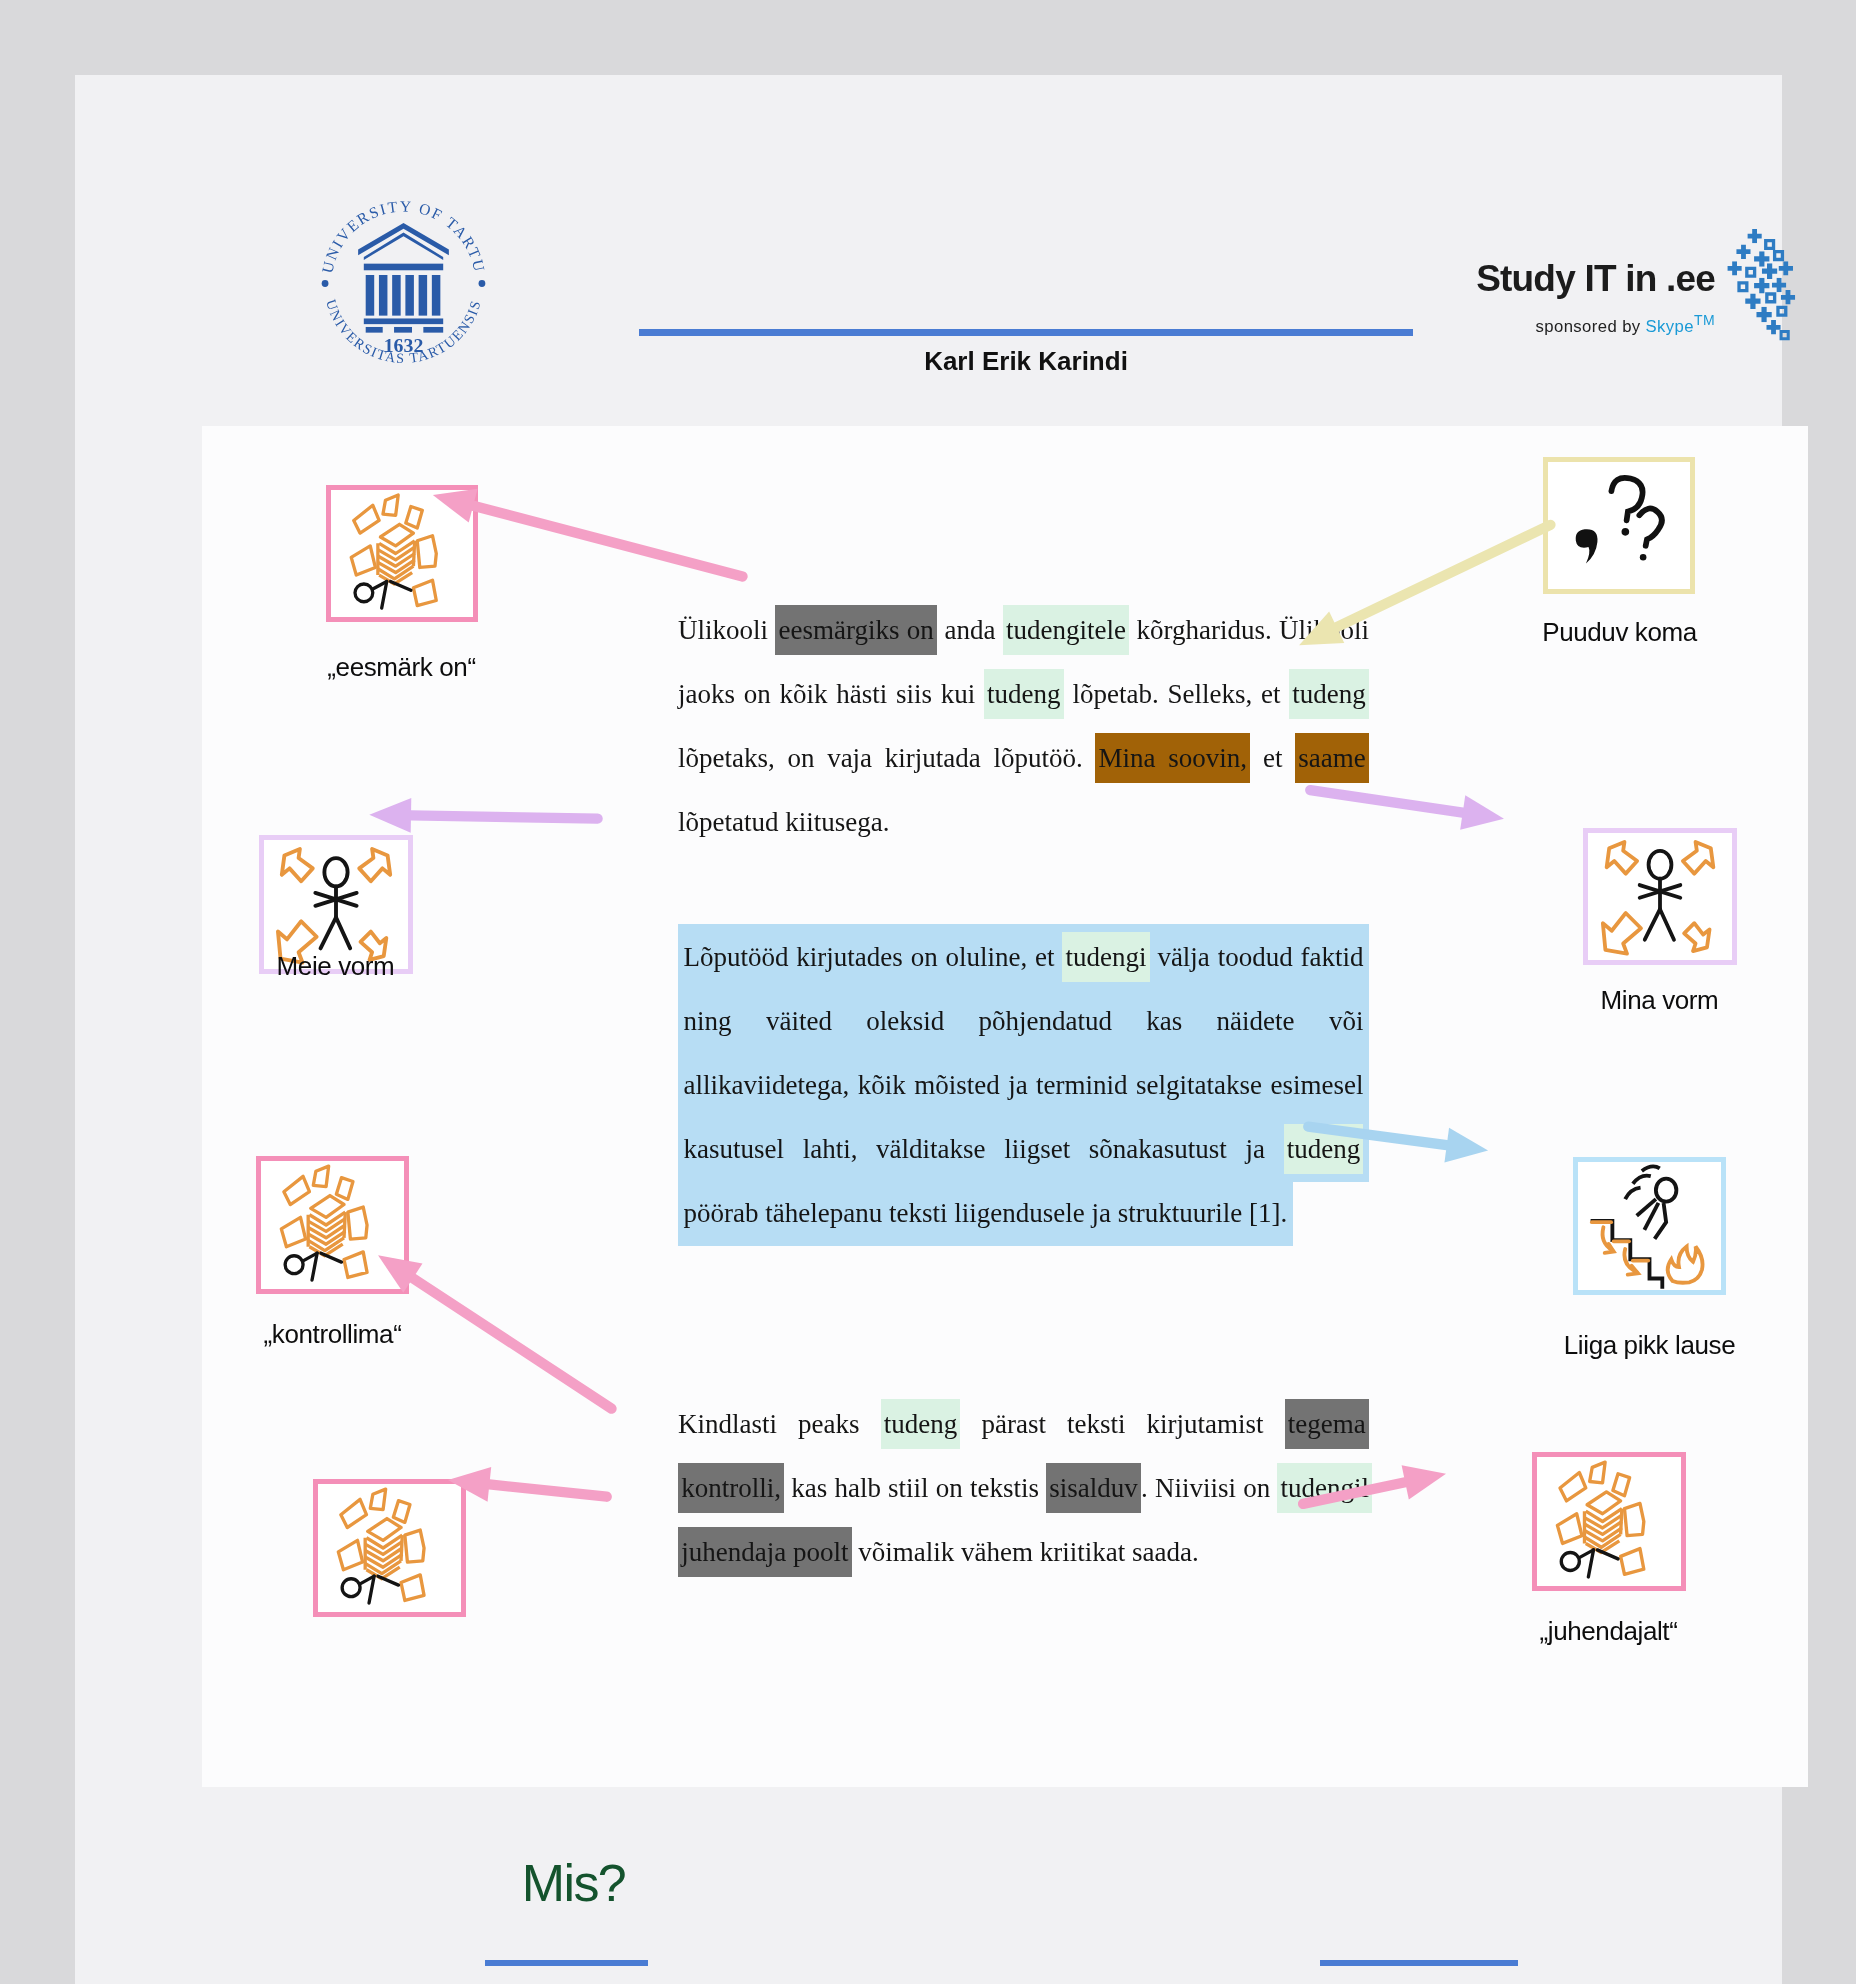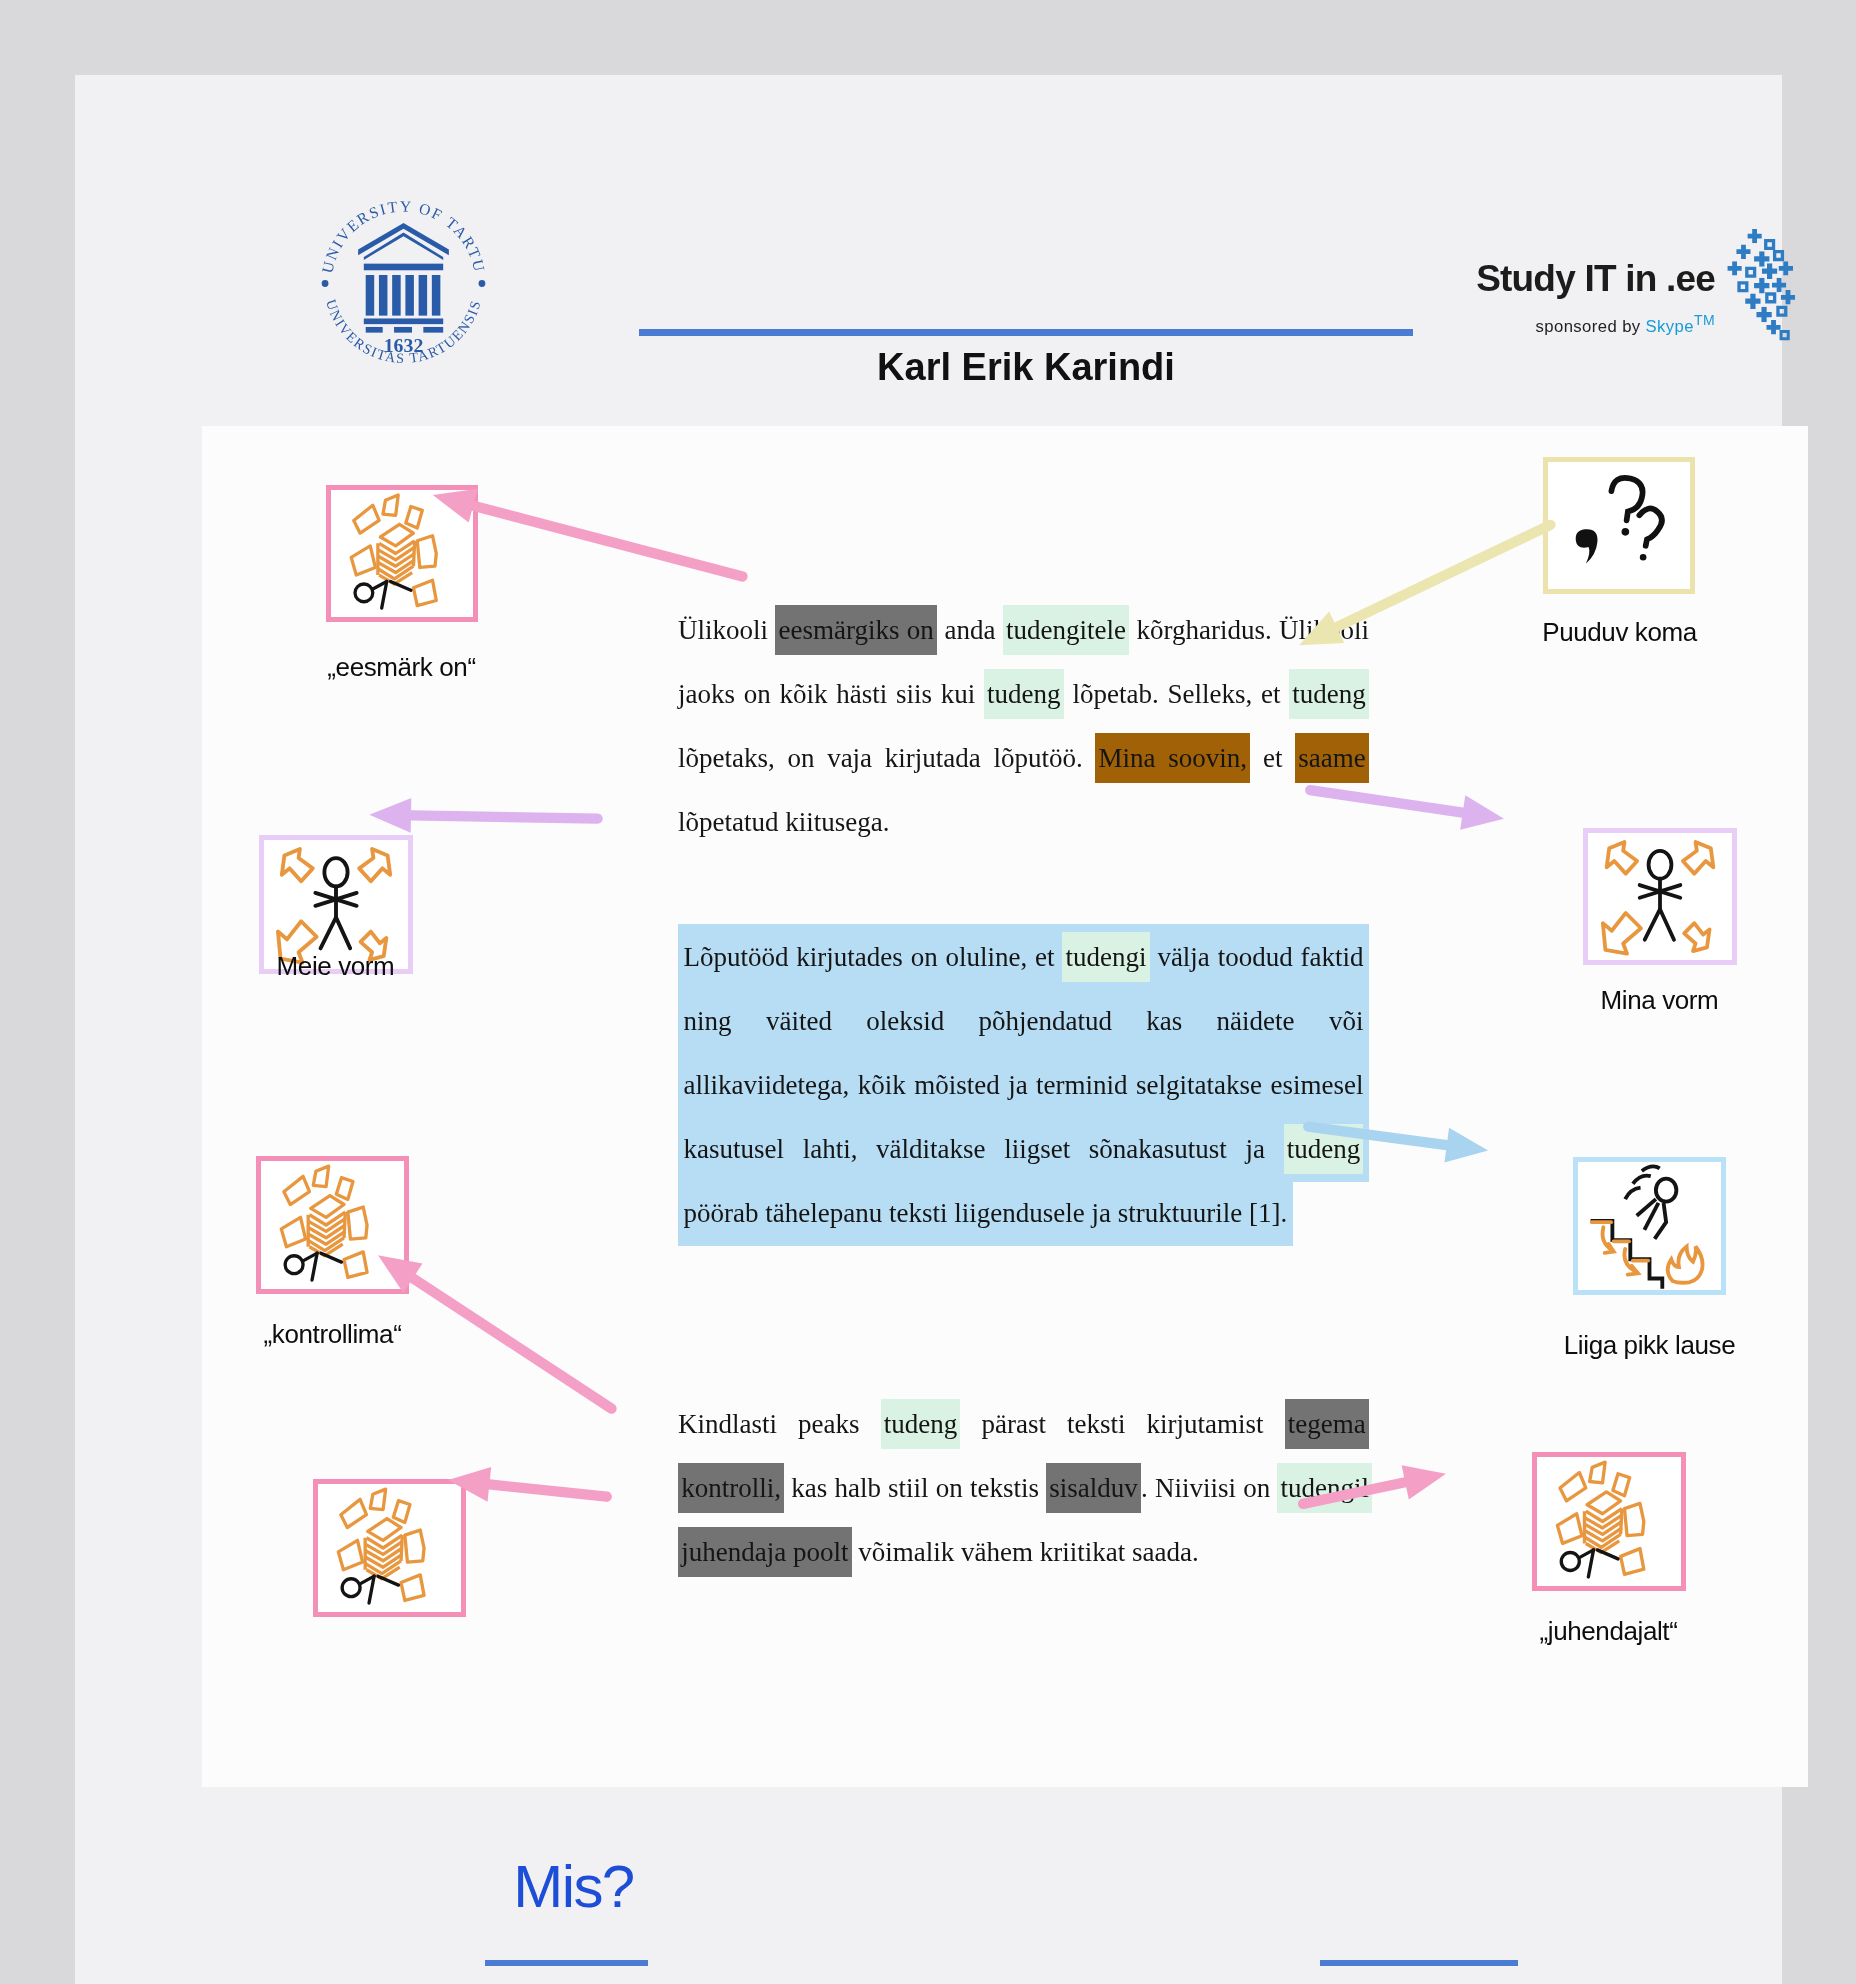--- a/index.html
+++ b/index.html
@@ -7,21 +7,21 @@
   .page { position:relative; width:1857px; height:2629px; background:#d9d9db; overflow:hidden; }
   .abs { position:absolute; }
   .card { left:75px; top:75px; width:1707px; height:2484px; background:#f1f1f3; }
   .panel { left:127px; top:351px; width:1606px; height:1361px; background:#fcfcfd; }
 
   
   .uni-logo { left:234px; top:114px; width:189px; height:189px; }
   .title { left:564px; top:169px; width:774px; text-align:center; font-size:52px; line-height:1.15;
            letter-spacing:-0.8px; color:#0c0c0c; }
   .title-bar { left:564px; top:254px; width:774px; height:6.7px; background:#4a7cd3; }
-  .subtitle { left:564px; top:271px; width:774px; text-align:center; font-size:38px; color:#111; }
+  .subtitle { left:564px; top:271px; width:774px; text-align:center; font-size:26px; color:#111; }
   .sit-title { left:1374px; top:183px; width:266px; text-align:right; font-size:37px; font-weight:600;
                letter-spacing:-0.8px; color:#1c1c1c; }
   .sit-sub { left:1374px; top:237px; width:266px; text-align:right; font-size:16.7px; letter-spacing:0.4px; color:#222; }
   .sit-sub .skype { color:#1a9ad6; }
   .sit-sub sup { font-size:14px; color:#1a9ad6; }
   .sit-pattern { left:1639px; top:153px; width:89px; height:113px; }
 
   
   .icon-card { background:#fff; border:5.2px solid #ccc; }
   .icon-card svg { width:100%; height:100%; }
@@ -53,21 +53,21 @@
   .p3 { left:603px; top:1317px; width:691px; }
 
   mark { background:transparent; color:inherit; }
   .hl-pink, .hl-green, .hl-purple { padding:10.3px 3.2px; -webkit-box-decoration-break:clone; box-decoration-break:clone; }
   .hl-pink   { background:#737373; }
   .hl-green  { background:#daf2e3; }
   .hl-purple { background:#a16207; }
   .hl-blueP  { background:#b7ddf4; padding:18px 5.6px; -webkit-box-decoration-break:clone; box-decoration-break:clone; }
 
   
-  .sec-h { width:397px; font-size:60px; line-height:1; letter-spacing:-1.6px; color:#1d4ed8; text-align:center; }
+  .sec-h { width:397px; font-size:52px; line-height:1; letter-spacing:-1.6px; color:#14532d; text-align:center; }
   .h-mis  { left:300px;  top:1782px; }
   .h-miks { left:1149px; top:1782px; }
   .sec-bar { height:6.4px; background:#4a7cd3; }
   .bar-mis  { left:410px; top:1885px; width:163px; }
   .bar-miks { left:1245px; top:1885px; width:198px; }
 
   .arrows { left:0; top:0; pointer-events:none; }
   .symbols { position:absolute; width:0; height:0; overflow:hidden; }
 </style>
 </head>

